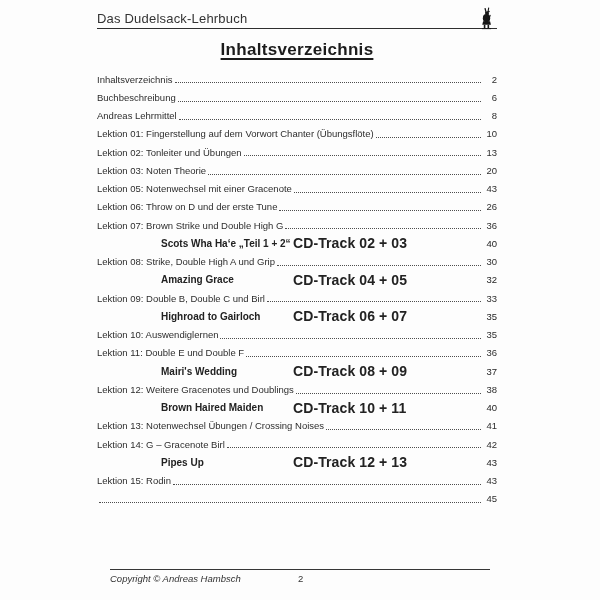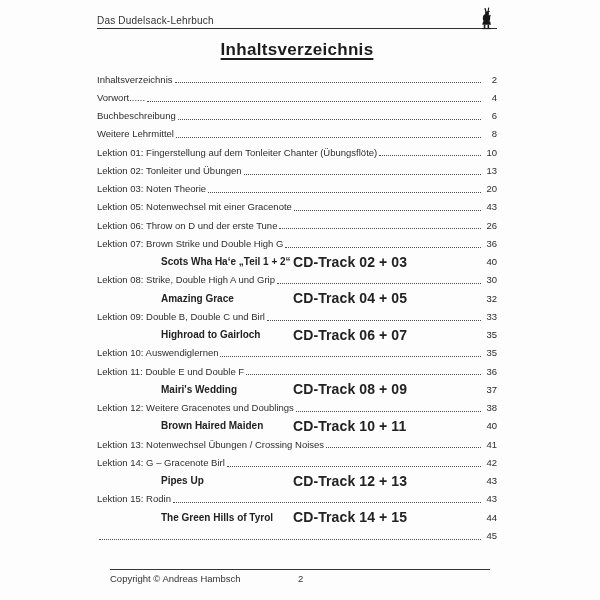--- a/index.html
+++ b/index.html
@@ -11,21 +11,21 @@
     overflow: hidden;
   }
   .page { position: relative; width: 600px; height: 600px; background: #fdfdfd; }
 
   
   .hdr {
     position: absolute; left: 97px; top: 4px; width: 400px; height: 24px;
     border-bottom: 1.5px solid #2f2f2f;
     display: flex; align-items: flex-end; justify-content: space-between;
   }
-  .hdr .book-title { font-size: 10px; letter-spacing: 0.2px; padding-bottom: 2px; color: #333; margin-top: 37px; }
+  .hdr .book-title { font-size: 13px; letter-spacing: 0.2px; padding-bottom: 2px; color: #333; margin-top: 37px; }
   .hdr .piper { position: absolute; right: 2px; bottom: -2px; line-height: 0; }
 
   
   .title {
     position: absolute; left: 97px; top: 40px; width: 400px;
     margin: 0; text-align: center;
     font-size: 17px; font-weight: bold; color: #1c1c1c;
     text-decoration: underline;
     text-underline-offset: 3px;
     text-decoration-thickness: 1.5px;
@@ -62,21 +62,21 @@
   }
   .row.tune .pg { margin-left: auto; font-weight: normal; }
 
   
   .ftr {
     position: absolute; left: 110px; top: 569px; width: 380px;
     border-top: 1.5px solid #363636;
     padding-top: 3px;
     font-size: 9.5px; color: #333;
   }
-  .ftr .copyright { display: inline-block; }
+  .ftr .copyright { display: inline-block; font-style: italic; }
   .ftr .pagenum { position: absolute; left: 188px; top: 3px; }
 </style>
 </head>
 <body>
 
 <div class="page">
 
   <div class="hdr">
     <span class="book-title">Das Dudelsack-Lehrbuch</span>
     <span class="piper">
@@ -100,39 +100,33 @@
   <h1 class="title">Inhaltsverzeichnis</h1>
 
   <main class="toc">
       <div class="row entry">
       <span class="lbl">Inhaltsverzeichnis</span>
       <span class="leader"></span>
 
       <span class="pg">2</span>
     </div>
       <div class="row entry">
-      <span class="lbl">Vorwort......</span>
-      <span class="leader"></span>
-
-      <span class="pg">4</span>
-    </div>
-      <div class="row entry">
       <span class="lbl">Buchbeschreibung</span>
       <span class="leader"></span>
 
       <span class="pg">6</span>
     </div>
       <div class="row entry">
-      <span class="lbl">Weitere Lehrmittel</span>
+      <span class="lbl">Andreas Lehrmittel</span>
       <span class="leader"></span>
 
       <span class="pg">8</span>
     </div>
       <div class="row entry">
-      <span class="lbl">Lektion 01: Fingerstellung auf dem Tonleiter Chanter (Übungsflöte)</span>
+      <span class="lbl">Lektion 01: Fingerstellung auf dem Vorwort Chanter (Übungsflöte)</span>
       <span class="leader"></span>
 
       <span class="pg">10</span>
     </div>
       <div class="row entry">
       <span class="lbl">Lektion 02: Tonleiter und Übungen</span>
       <span class="leader"></span>
 
       <span class="pg">13</span>
     </div>
@@ -236,26 +230,20 @@
       <span class="lbl">Pipes Up</span>
 
       <span class="track">CD-Track 12 + 13</span>
       <span class="pg">43</span>
     </div>
       <div class="row entry">
       <span class="lbl">Lektion 15: Rodin</span>
       <span class="leader"></span>
 
       <span class="pg">43</span>
-    </div>
-      <div class="row tune">
-      <span class="lbl">The Green Hills of Tyrol</span>
-
-      <span class="track">CD-Track 14 + 15</span>
-      <span class="pg">44</span>
     </div>
       <div class="row entry">
       <span class="leader"></span>
 
       <span class="pg">45</span>
     </div>
     </main>
 
   <div class="ftr">
     <span class="copyright">Copyright © Andreas Hambsch</span>

